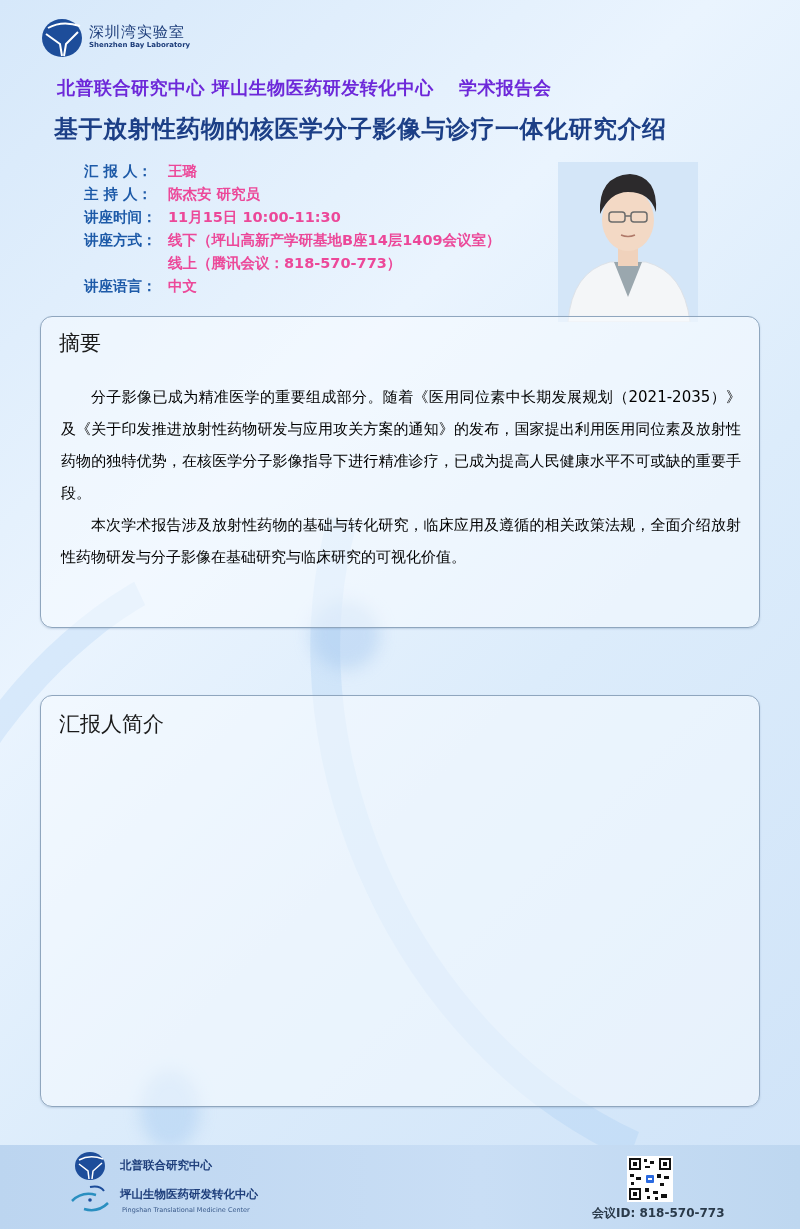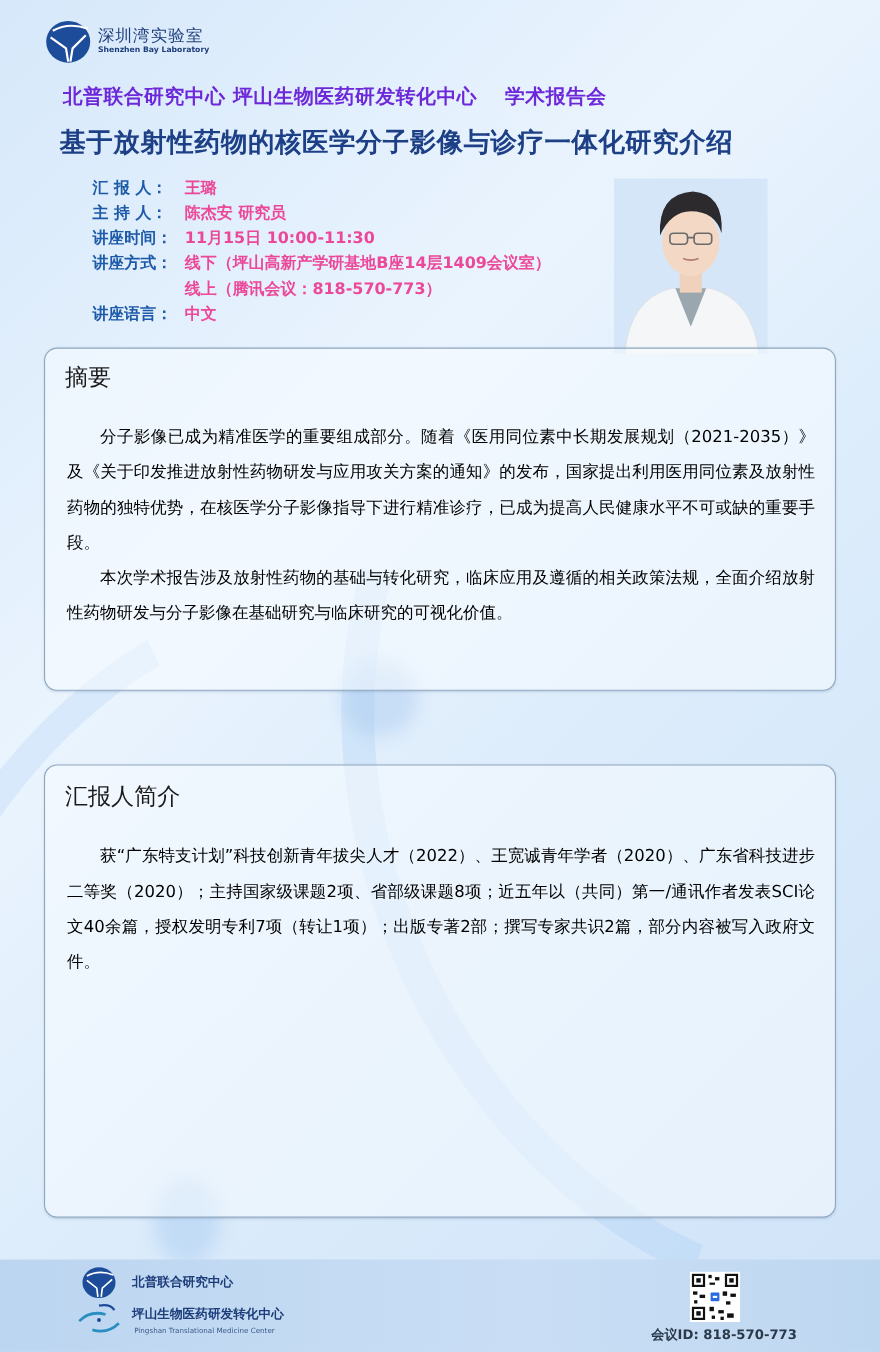--- a/index.html
+++ b/index.html
@@ -112,21 +112,20 @@
   <div class="card-title" style="top:12px;">摘要</div>
   <div class="card-body" style="top:64px;">
     <p>分子影像已成为精准医学的重要组成部分。随着《医用同位素中长期发展规划（2021-2035）》及《关于印发推进放射性药物研发与应用攻关方案的通知》的发布，国家提出利用医用同位素及放射性药物的独特优势，在核医学分子影像指导下进行精准诊疗，已成为提高人民健康水平不可或缺的重要手段。</p>
     <p>本次学术报告涉及放射性药物的基础与转化研究，临床应用及遵循的相关政策法规，全面介绍放射性药物研发与分子影像在基础研究与临床研究的可视化价值。</p>
   </div>
 </div>
 
 <div class="card" style="top:695px;height:410px;">
   <div class="card-title" style="top:14px;">汇报人简介</div>
   <div class="card-body" style="top:66px;">
-    <p>获“广东特支计划”科技创新青年拔尖人才（2022）、王宽诚青年学者（2020）、广东省科技进步二等奖（2020）；主持国家级课题2项、省部级课题8项；近五年以（共同）第一/通讯作者发表SCI论文40余篇，授权发明专利7项（转让1项）；出版专著2部；撰写专家共识2篇，部分内容被写入政府文件。</p>
   </div>
 </div>
 
 <div class="footer">
   <svg style="position:absolute;left:74px;top:6px;" width="32" height="30" viewBox="0 0 32 30">
     <ellipse cx="16" cy="15" rx="15" ry="14" fill="#1d4d9a"></ellipse>
     <path d="M5 9 Q16 3 29 8" stroke="#fff" stroke-width="1.5" fill="none"></path>
     <path d="M5 13 L14 20 L15 28" stroke="#fff" stroke-width="1.5" fill="none"></path>
     <path d="M28 12 L19 20 L18 28" stroke="#fff" stroke-width="1.5" fill="none"></path>
   </svg>

